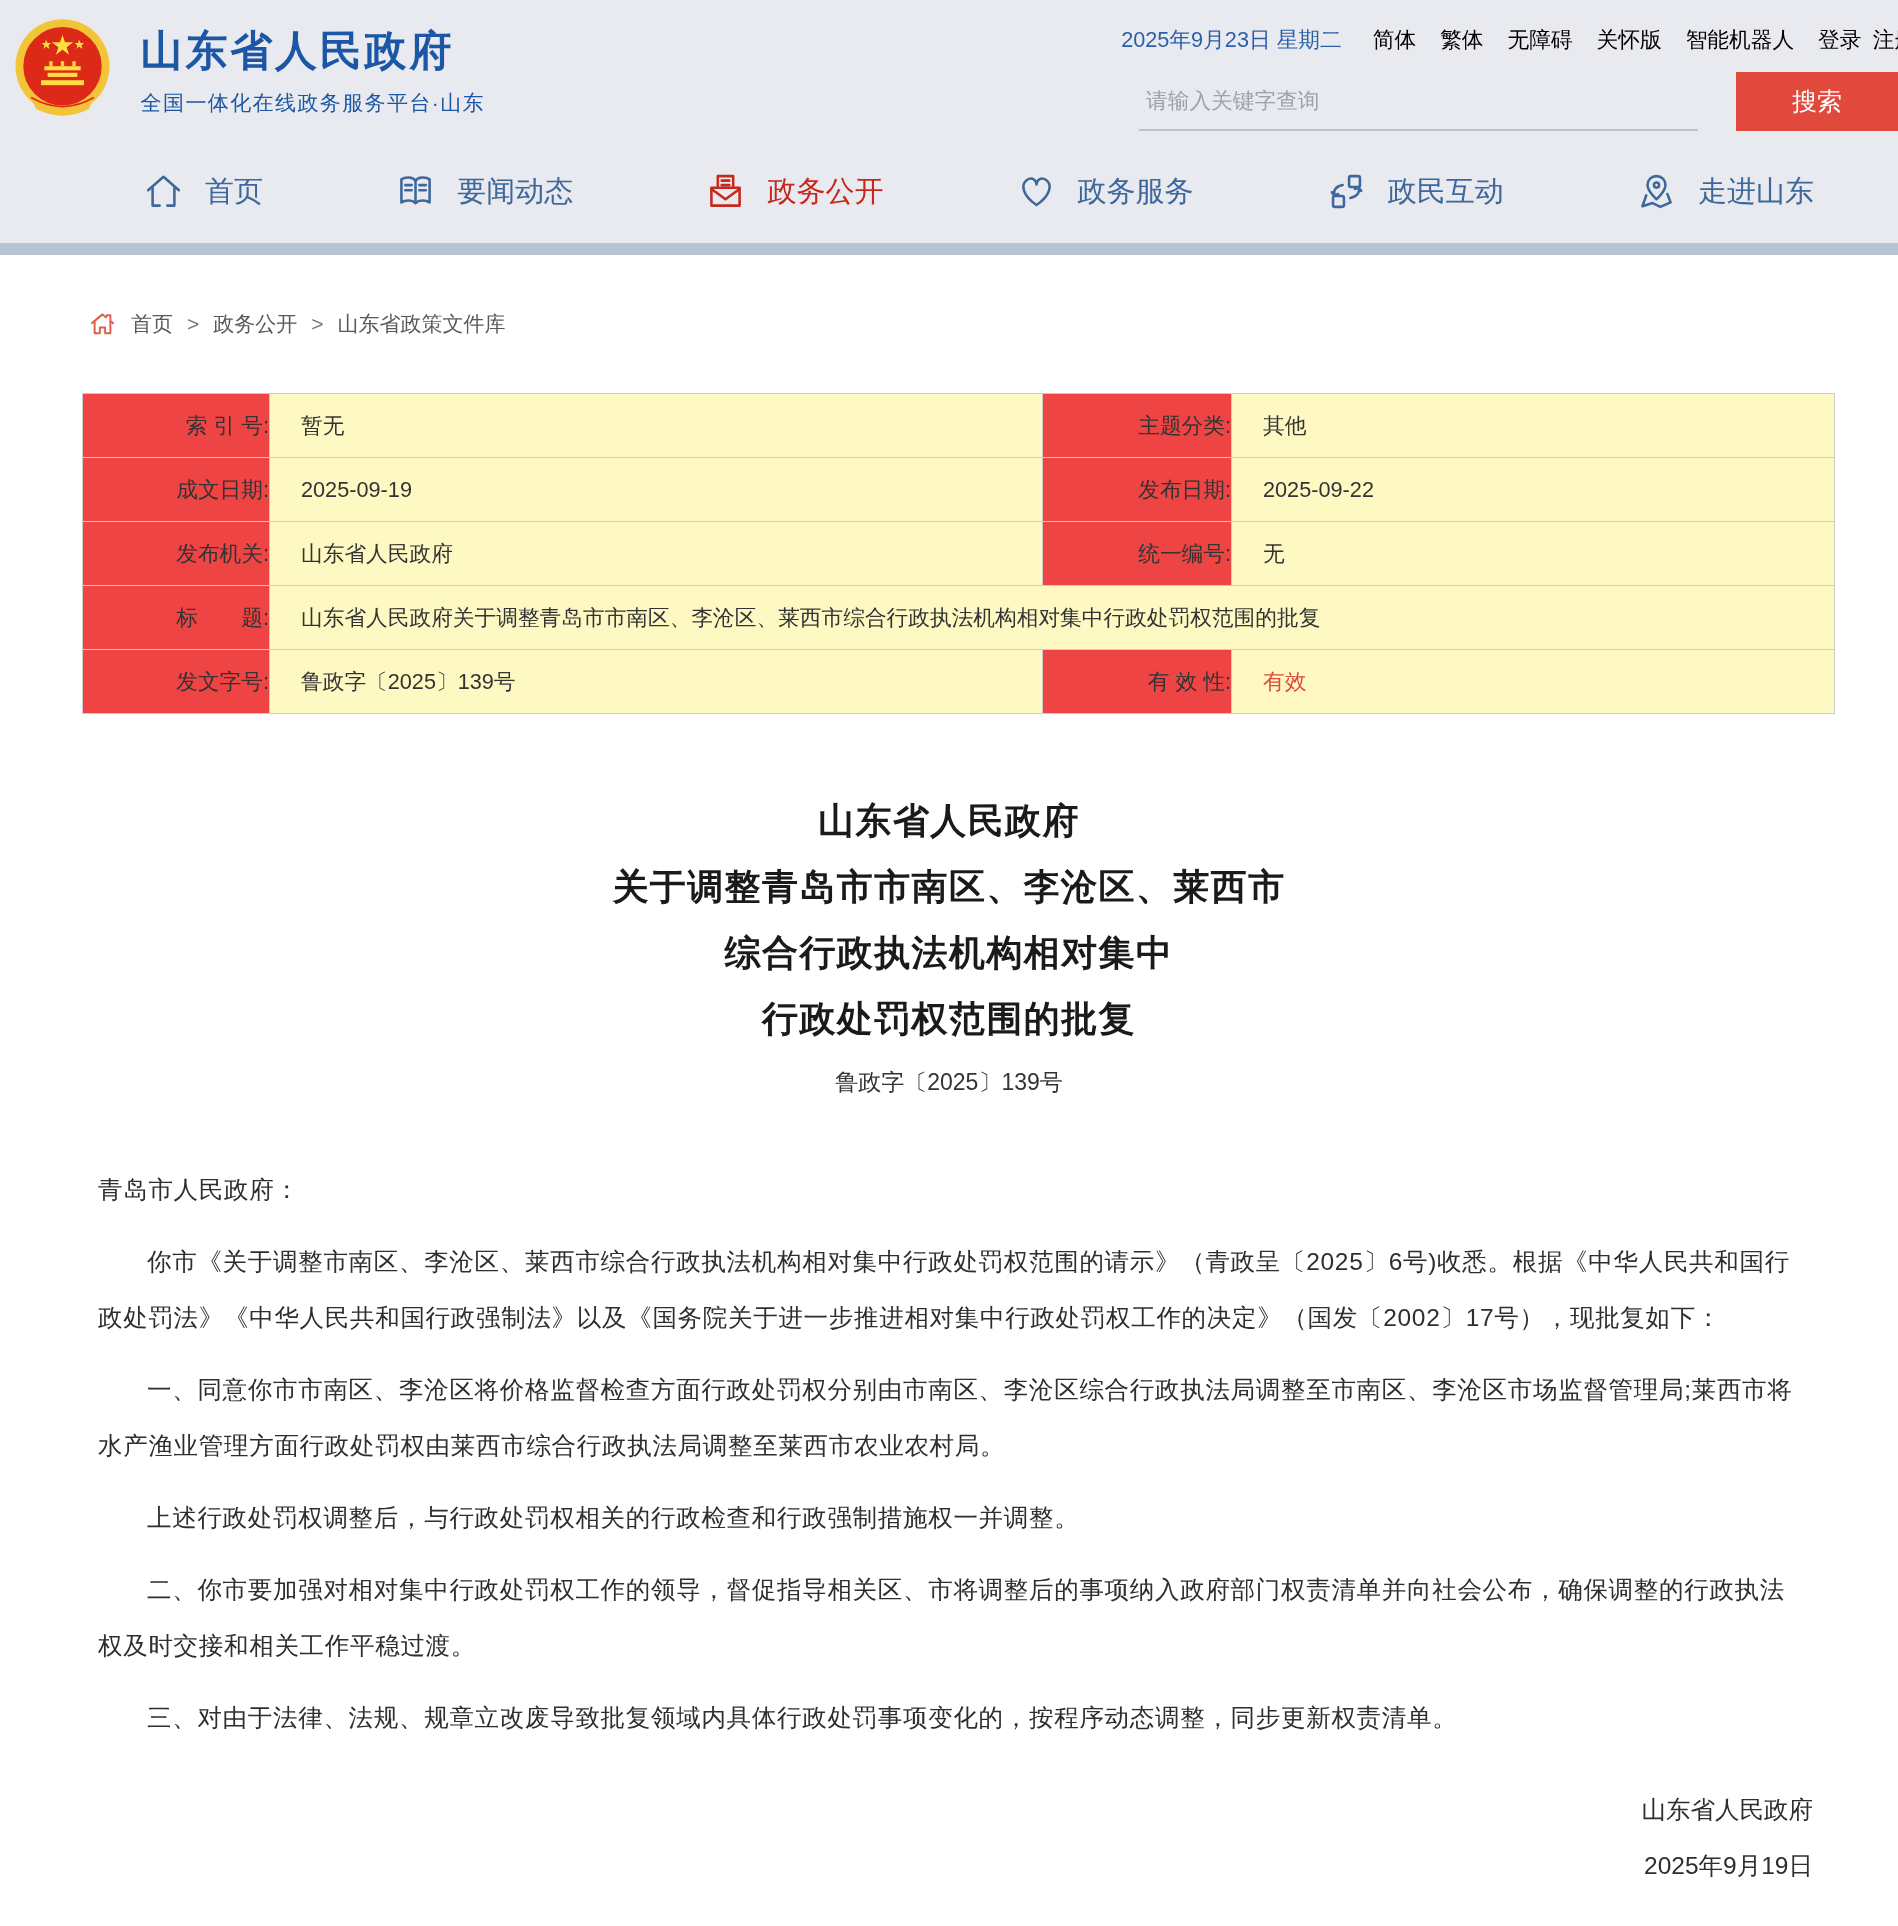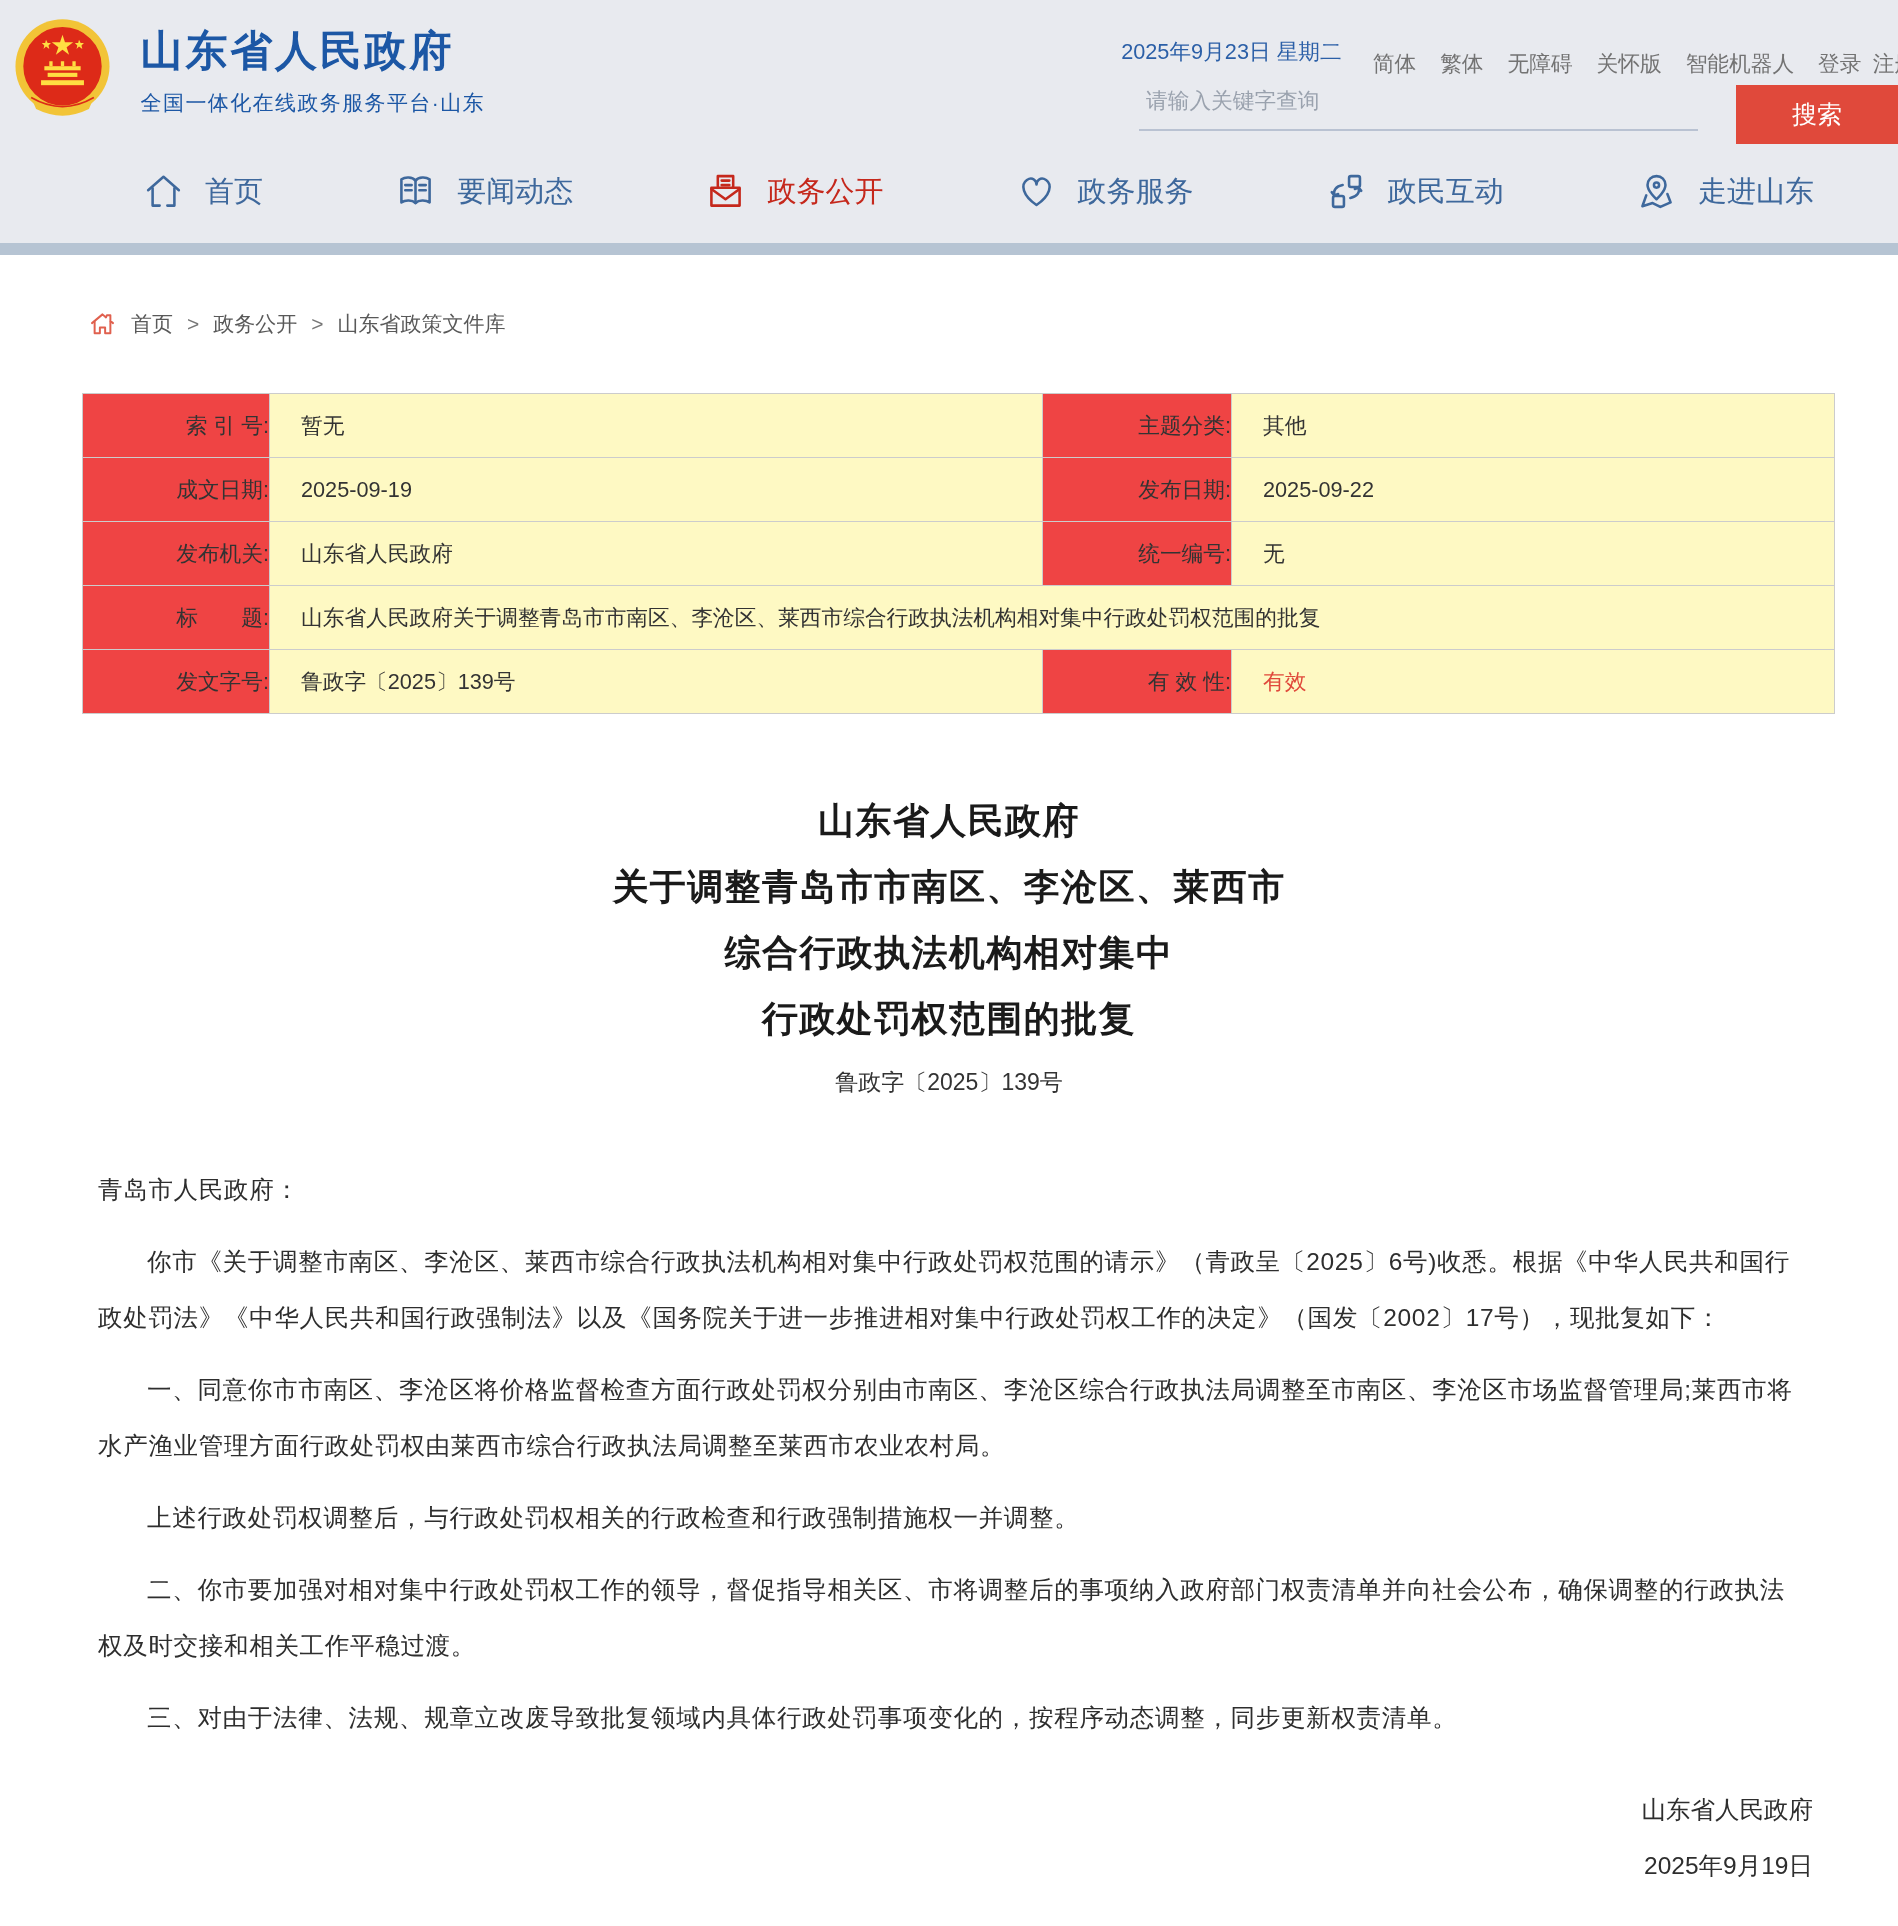--- a/index.html
+++ b/index.html
@@ -20,30 +20,30 @@
   .logo-group { position: absolute; left: 12.6px; top: 15.4px; display: flex; align-items: center; }
   .emblem { width: 99px; height: 109px; }
   .logo-text { margin-left: 29px; }
   .site-title { font-size: 42px; font-weight: bold; color: #1c57a5; letter-spacing: 2.8px; }
   .site-subtitle { font-size: 21px; font-weight: normal; color: #1c57a5; margin-top: 9.8px; letter-spacing: 1.4px; }
 
   .top-right { position: absolute; top: 25px; right: -18px; }
   .quick-row { display: flex; justify-content: flex-end; align-items: center; gap: 24px;
                font-size: 21.7px; color: #2b5fa7; white-space: nowrap; }
   .quick-row .date { margin-right: 7px; }
-  .quick-row a { color: #737373; text-decoration: none; cursor: pointer; margin-top: 24px; }
+  .quick-row a { color: #000000; text-decoration: none; cursor: pointer; }
   .quick-row .pair { display: flex; gap: 11.2px; }
 
   .search-row { position: absolute; top: 72px; right: 18px; width: 741px; height: 60px; }
   .search-input { position: absolute; left: 0; top: 0; width: 559px; height: 59px;
                   background: transparent; border: none; border-bottom: 2.1px solid #b9c2d2;
                   font-size: 21.7px; color: #333; outline: none; padding: 0 7px; }
   .search-input::placeholder { color: #9aa2ae; }
   .search-btn { position: absolute; right: -18px; top: 0; width: 162px; height: 59px;
-                background: #e0493b; color: #fff; border: none; font-size: 25px; cursor: pointer; margin-top: 13px; }
+                background: #e0493b; color: #fff; border: none; font-size: 25px; cursor: pointer; }
 
   .nav { height: 103px; display: flex; align-items: center; justify-content: space-between;
          padding: 0 84px 0 143px; }
   .nav-item { display: flex; align-items: center; gap: 21px; font-size: 29px; color: #3e689c;
               cursor: pointer; white-space: nowrap; }
   .nav-item svg { width: 41px; height: 41px; stroke: currentColor; fill: none;
                   stroke-width: 4; stroke-linecap: round; stroke-linejoin: round; }
   .nav-item.active { color: #c5281c; }
   .nav-strip { height: 12px; background: #b6c4d3; }
 

